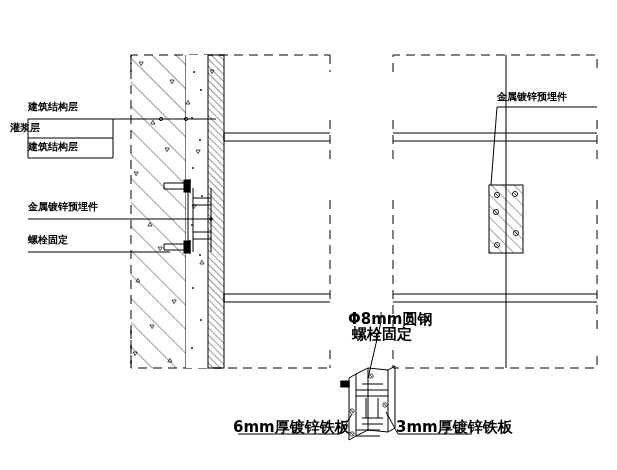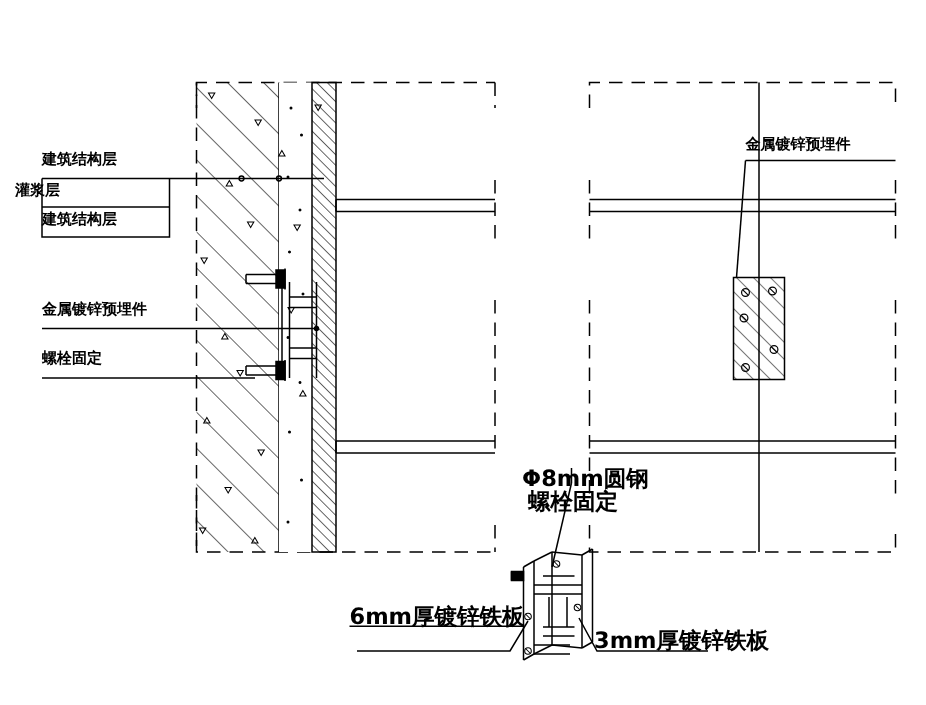--- a/index.html
+++ b/index.html
@@ -253,16 +253,16 @@
 <div class="lbl lbl-10" style="left:28px;top:102px;">建筑结构层</div>
 <div class="lbl lbl-10" style="left:10px;top:123px;">灌浆层</div>
 <div class="lbl lbl-10" style="left:28px;top:142px;">建筑结构层</div>
 <div class="lbl lbl-10" style="left:28px;top:202px;">金属镀锌预埋件</div>
 <div class="lbl lbl-10" style="left:28px;top:235px;">螺栓固定</div>
 
 <div class="lbl lbl-10" style="left:497px;top:92px;">金属镀锌预埋件</div>
 
 <div class="lbl lbl-9" style="left:348px;top:312px;">Φ8mm圆钢</div>
 <div class="lbl lbl-9" style="left:352px;top:327px;">螺栓固定</div>
-<div class="lbl lbl-9" style="left:233px;top:404px;text-decoration:underline;">6mm厚镀锌铁板</div>
+<div class="lbl lbl-9" style="left:233px;top:420px;">6mm厚镀锌铁板</div>
 <div class="lbl lbl-9" style="left:396px;top:420px;">3mm厚镀锌铁板</div>
 
 </div>
 
 </body></html>

